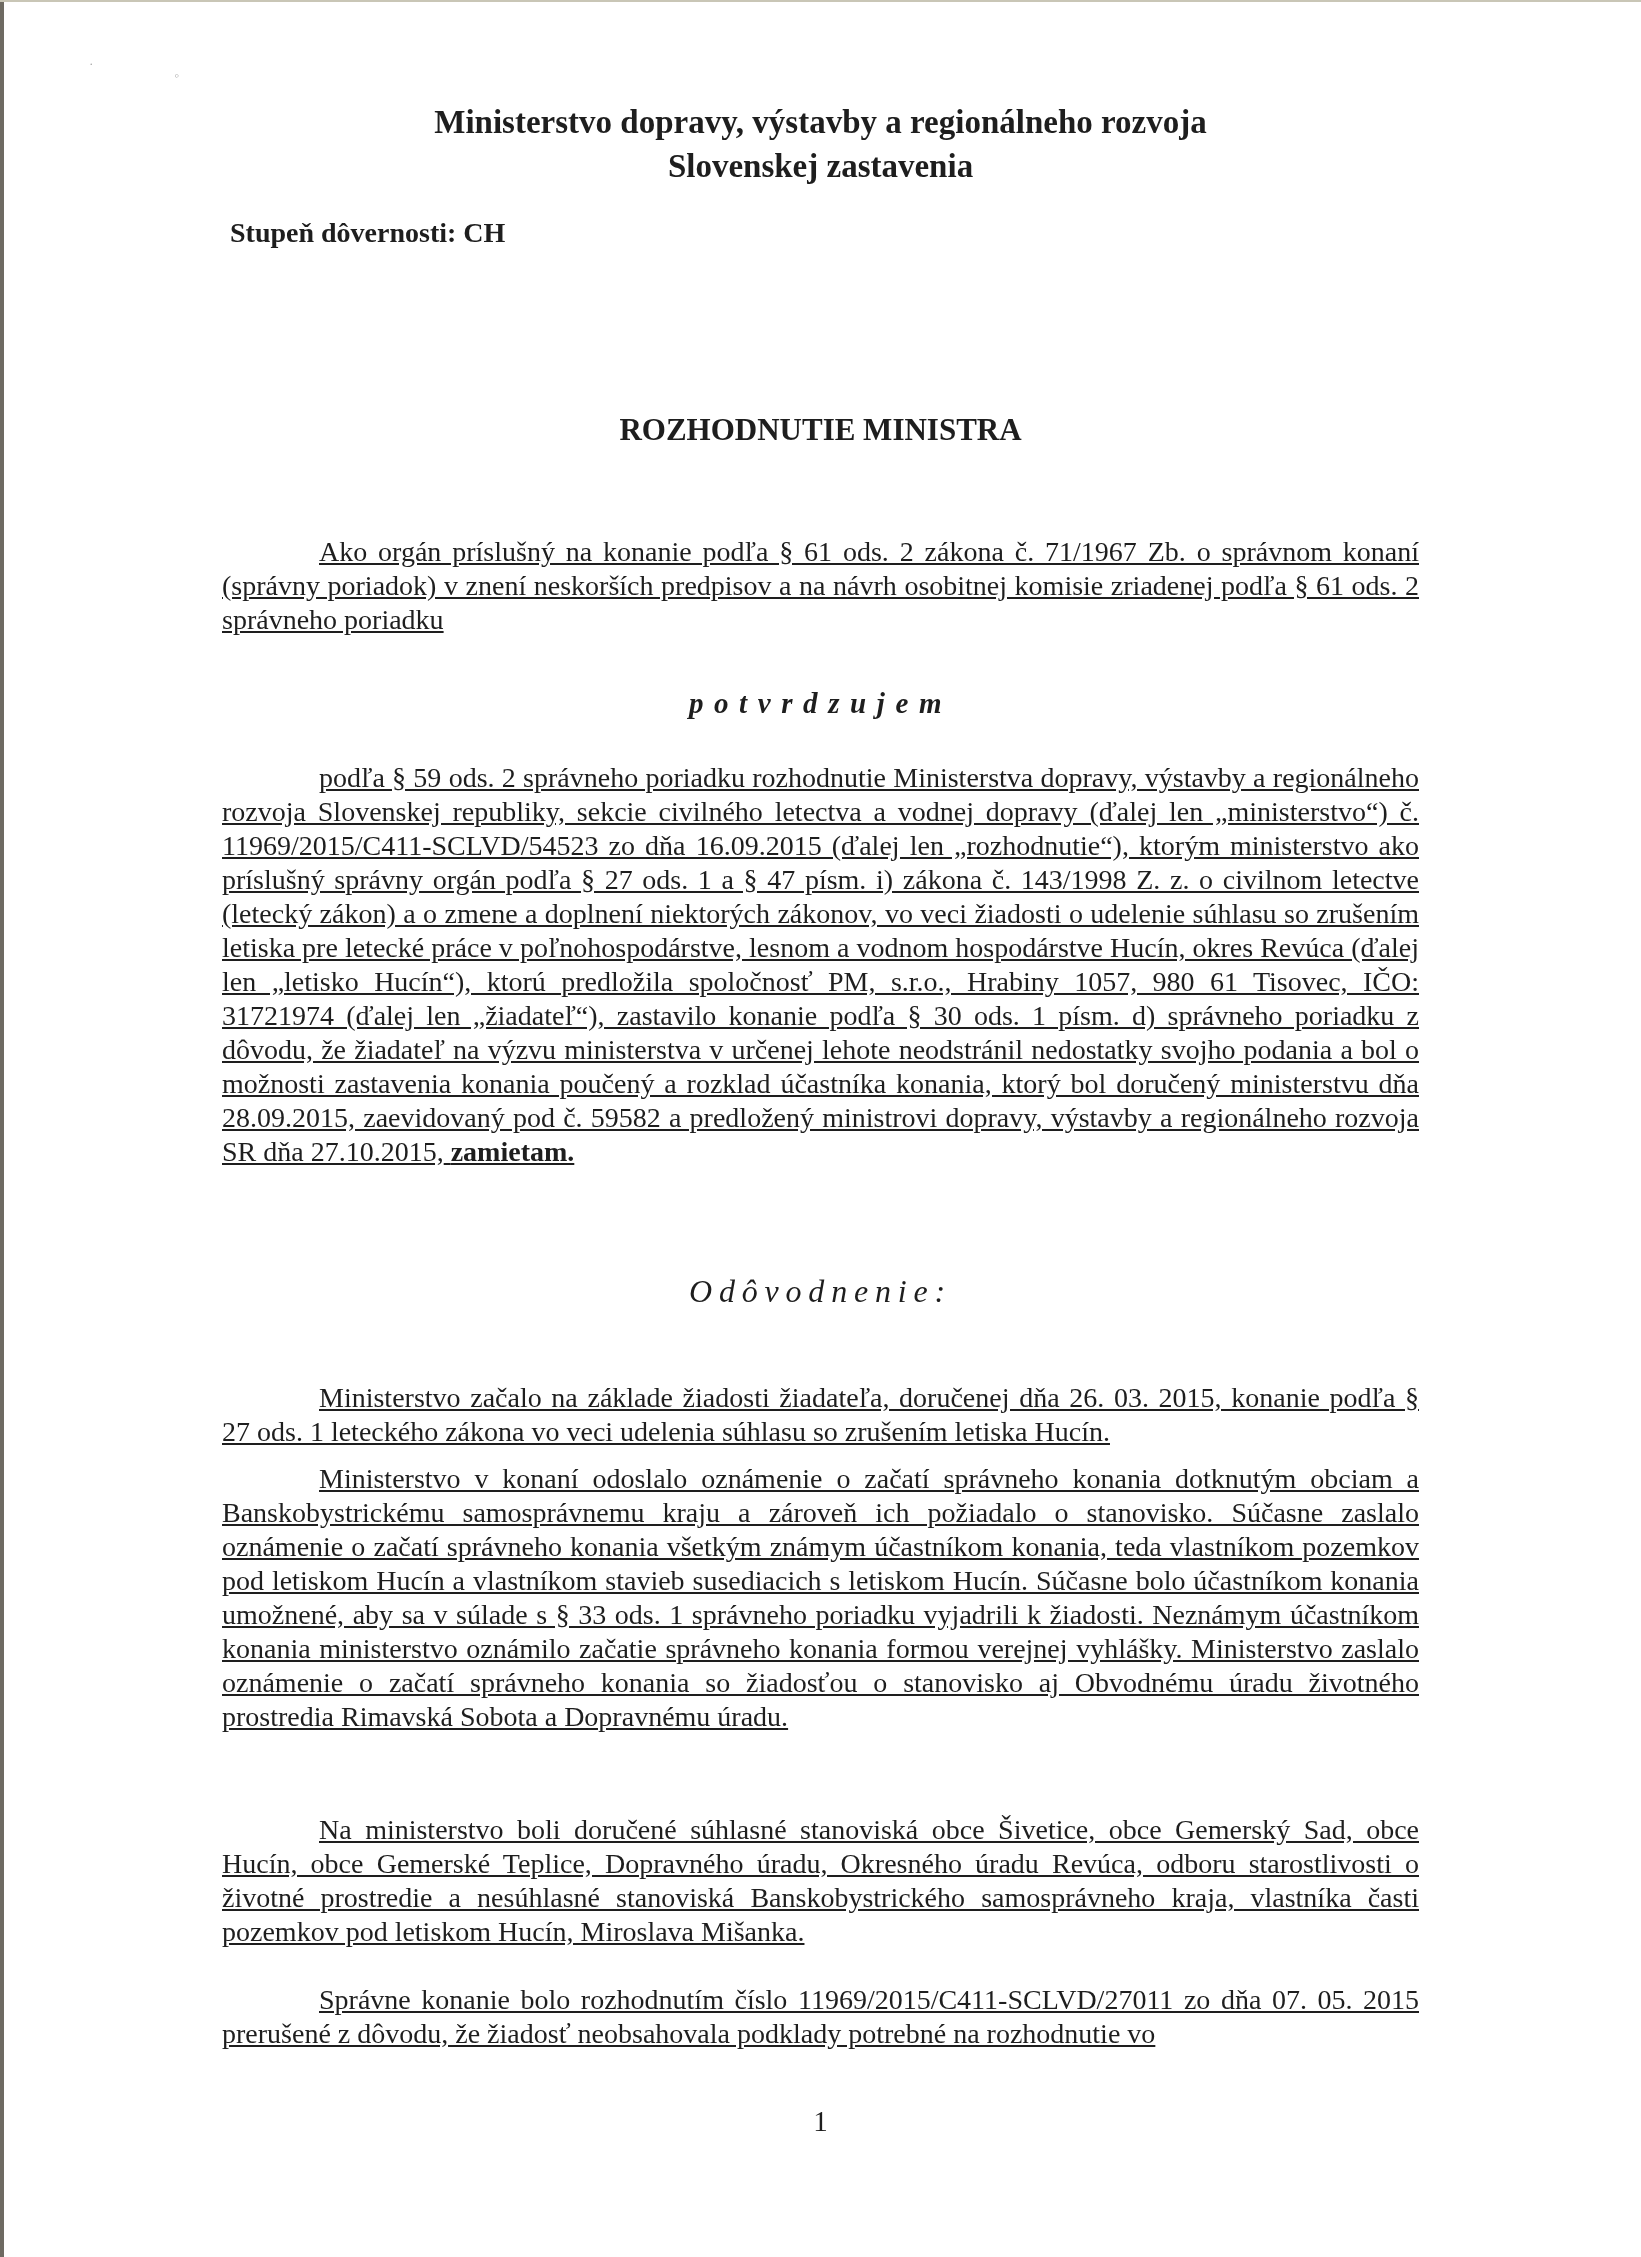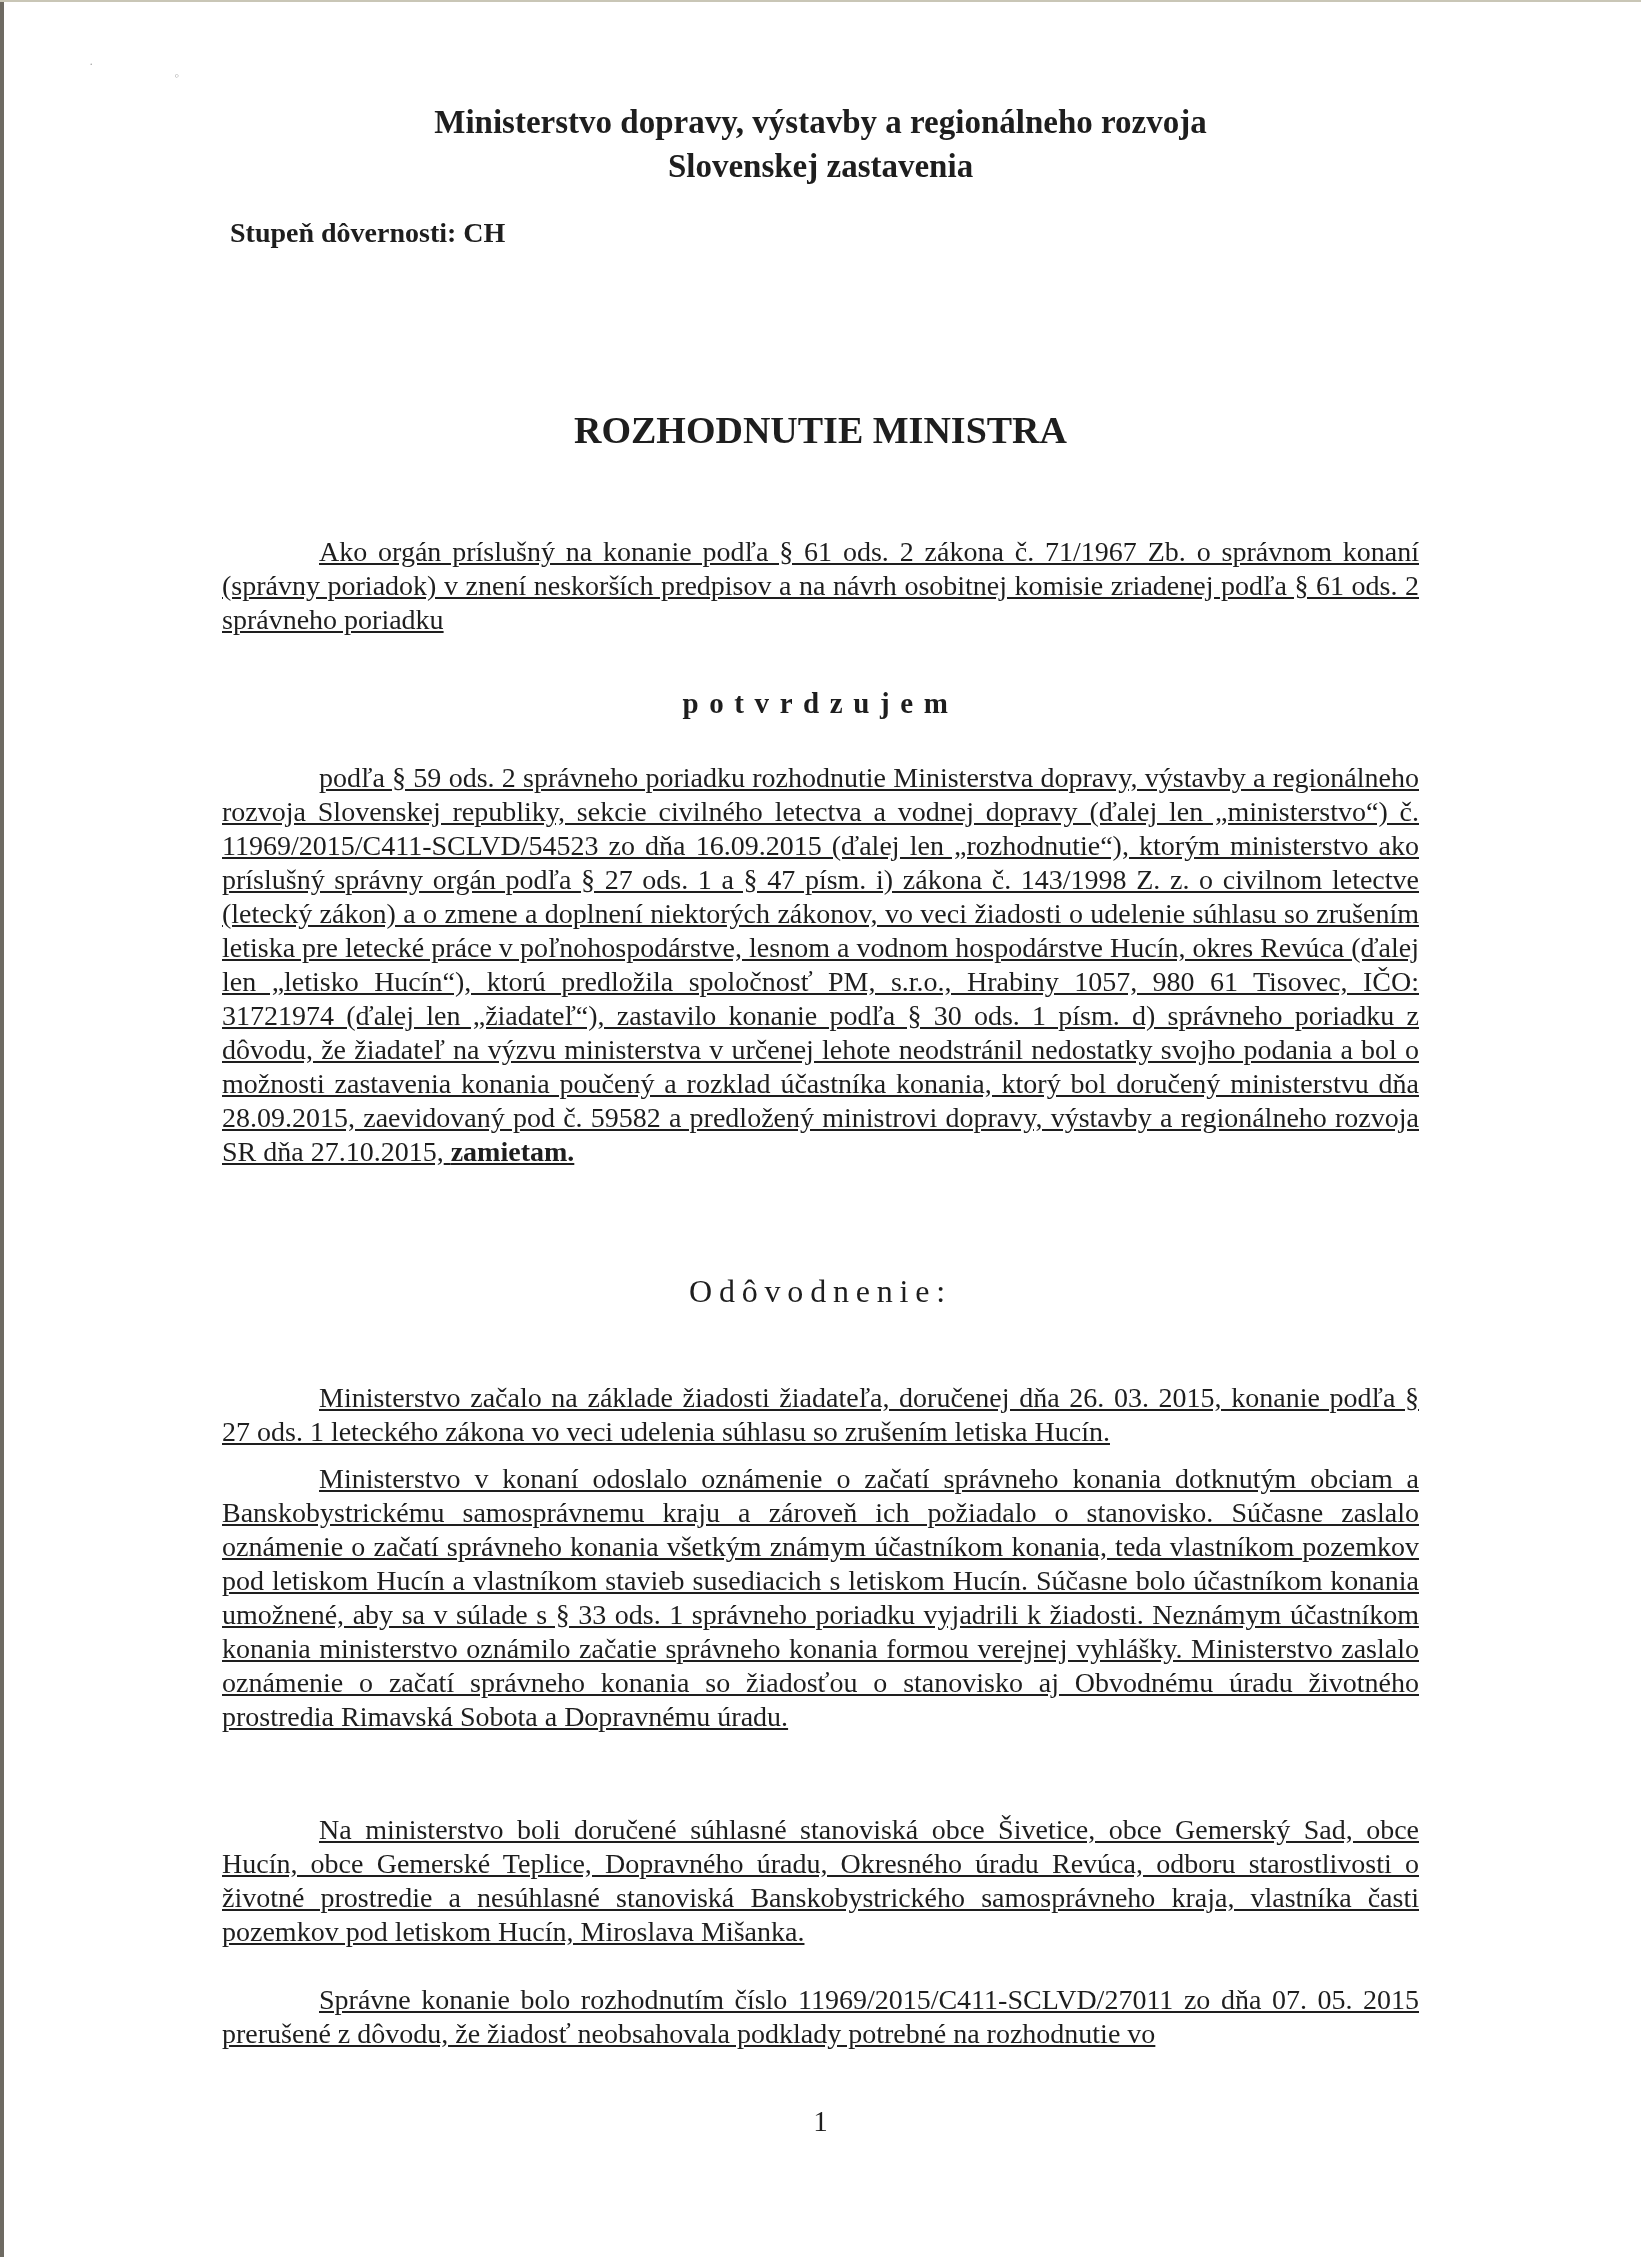--- a/index.html
+++ b/index.html
@@ -10,29 +10,29 @@
   .edge-left { position: absolute; left: 0; top: 0; width: 3.9px; height: 2257px; background: #6e6a62; }
   .edge-top { position: absolute; left: 0; top: 0; width: 1641px; height: 1.9px; background: #c9c6b6; }
   .speck { position: absolute; color: #aaa; font-size: 13.5px; }
   .header-title {
     position: absolute; left: 222px; width: 1197px; top: 100px; text-align: center;
     font-weight: bold; font-size: 33px; line-height: 44px;
   }
   .meta { position: absolute; left: 230px; top: 214px; font-weight: bold; font-size: 28px; line-height: 37px; }
   .decision-title {
     position: absolute; left: 222px; width: 1197px; top: 409px; text-align: center;
-    font-weight: bold; font-size: 38px; line-height: 42px;
+    font-weight: bold; font-size: 31px; line-height: 42px;
   }
   .para {
     position: absolute; left: 222px; width: 1197px; font-size: 28px; line-height: 34px;
     text-align: justify; margin: 0; text-decoration: underline;
   }
   .indent { text-indent: 97px; }
   .center-word {
-    position: absolute; left: 222px; width: 1197px; text-align: center; font-size: 29px;
+    position: absolute; left: 222px; width: 1197px; text-align: center; font-size: 29px; font-style: italic;
   }
   .potvrdzujem { top: 687px; font-weight: bold; letter-spacing: 10.6px; }
   .odovodnenie { top: 1273px; letter-spacing: 6.8px; font-size: 32px; }
   .page-number { position: absolute; left: 801px; width: 39px; text-align: center; top: 2105px; font-size: 29px; }
   b { font-weight: bold; }
 </style>
 </head>
 <body>
 
 <div class="edge-left"></div>

